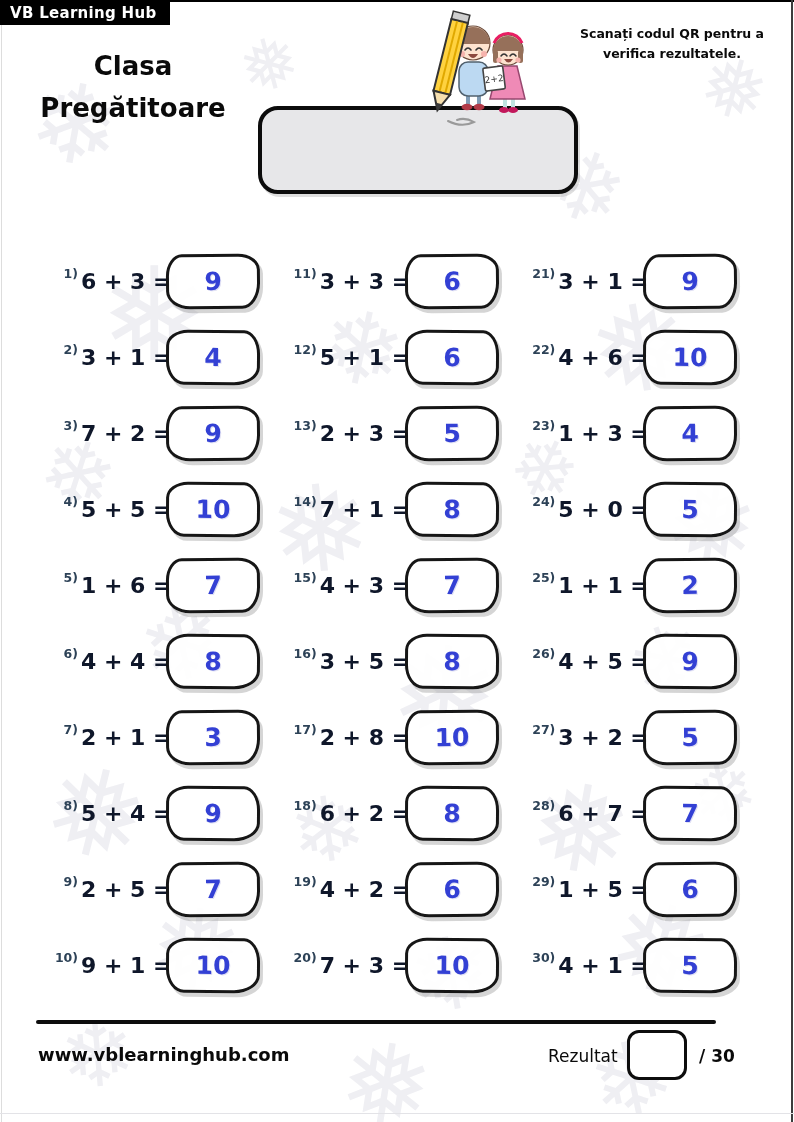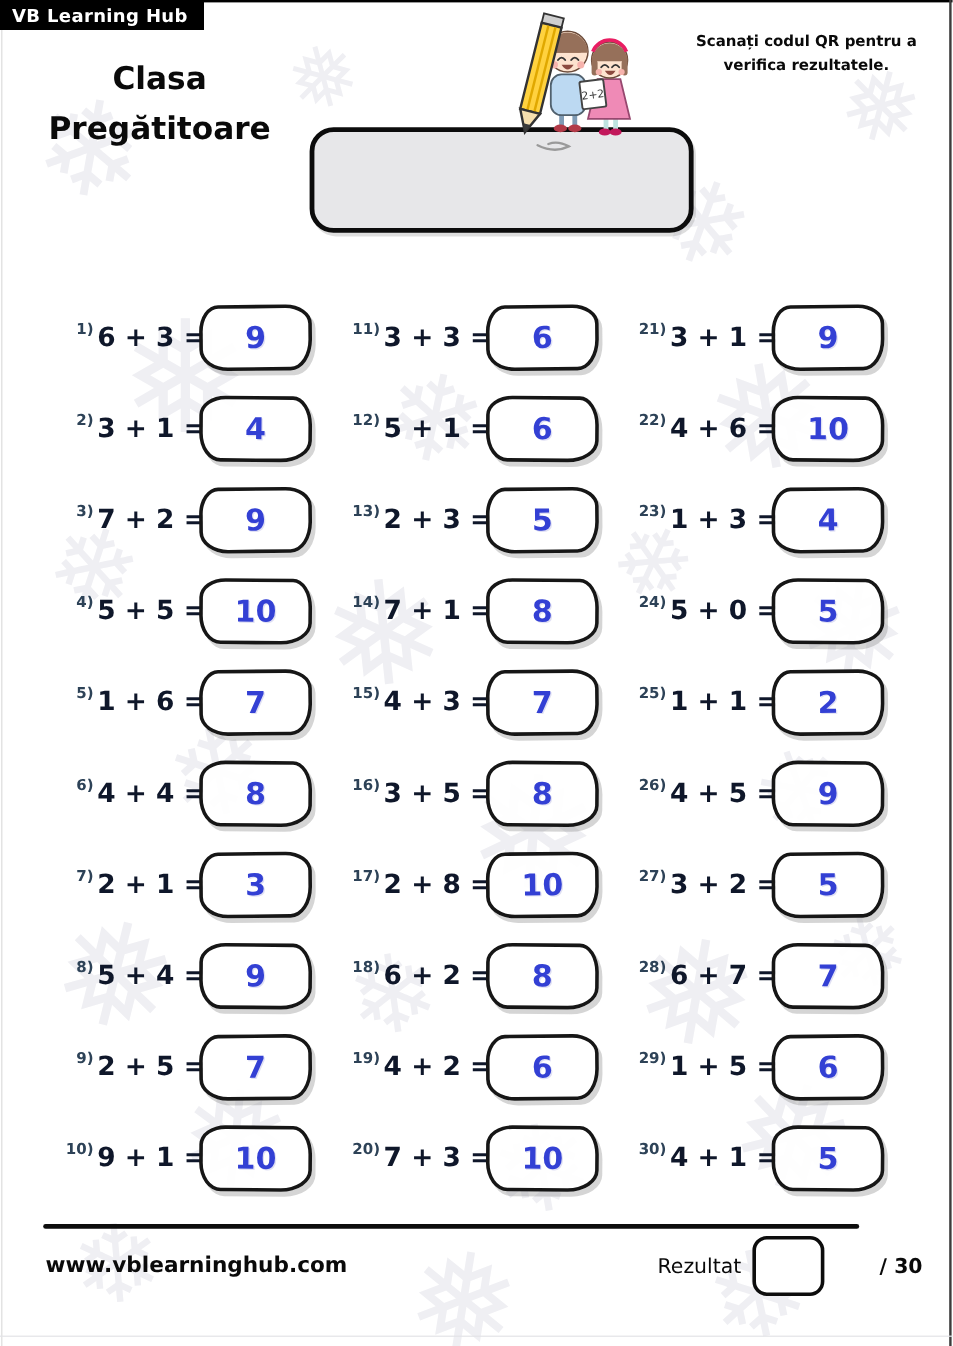--- a/index.html
+++ b/index.html
@@ -59,21 +59,21 @@
   .cell:nth-child(odd)  .pbox { transform:rotate(-.6deg); }
   .cell:nth-child(even) .pbox { transform:rotate(.5deg); border-radius:22px 16px 26px 18px / 16px 24px 18px 24px; }
   .pans { font-size:25px; font-weight:bold; color:#3340d4; text-shadow:1px 1px 0 rgba(130,130,210,.25); }
 
   
   .footer-line { position:absolute; left:36px; top:1020px; width:680px; height:4px; background:#0d0d0d; border-radius:2px; z-index:2; }
   .website      { position:absolute; left:38px;  top:1044px; font-size:18px; font-weight:bold; z-index:2; }
   .result-label { position:absolute; left:548px; top:1046px; font-size:17px; font-weight:normal; z-index:2; }
   .result-box   { position:absolute; left:627px; top:1030px; width:54px; height:44px; background:#fff;
                   border:3.5px solid #0d0d0d; border-radius:12px; z-index:2; }
-  .result-total { position:absolute; left:699px; top:1046px; font-size:17px; font-weight:bold; z-index:2;margin-left:34px; }
+  .result-total { position:absolute; left:699px; top:1046px; font-size:17px; font-weight:bold; z-index:2; }
 </style>
 </head>
 <body>
 
 <div class="page">
 
   <div class="wm-layer">
       <span class="flake" style="left: 30px; top: 70px; font-size: 110px; transform: rotate(10deg);">❄</span>
       <span class="flake" style="left: 240px; top: 30px; font-size: 70px; transform: rotate(-15deg);">❅</span>
       <span class="flake" style="left: 545px; top: 140px; font-size: 95px; transform: rotate(20deg);">❄</span>

